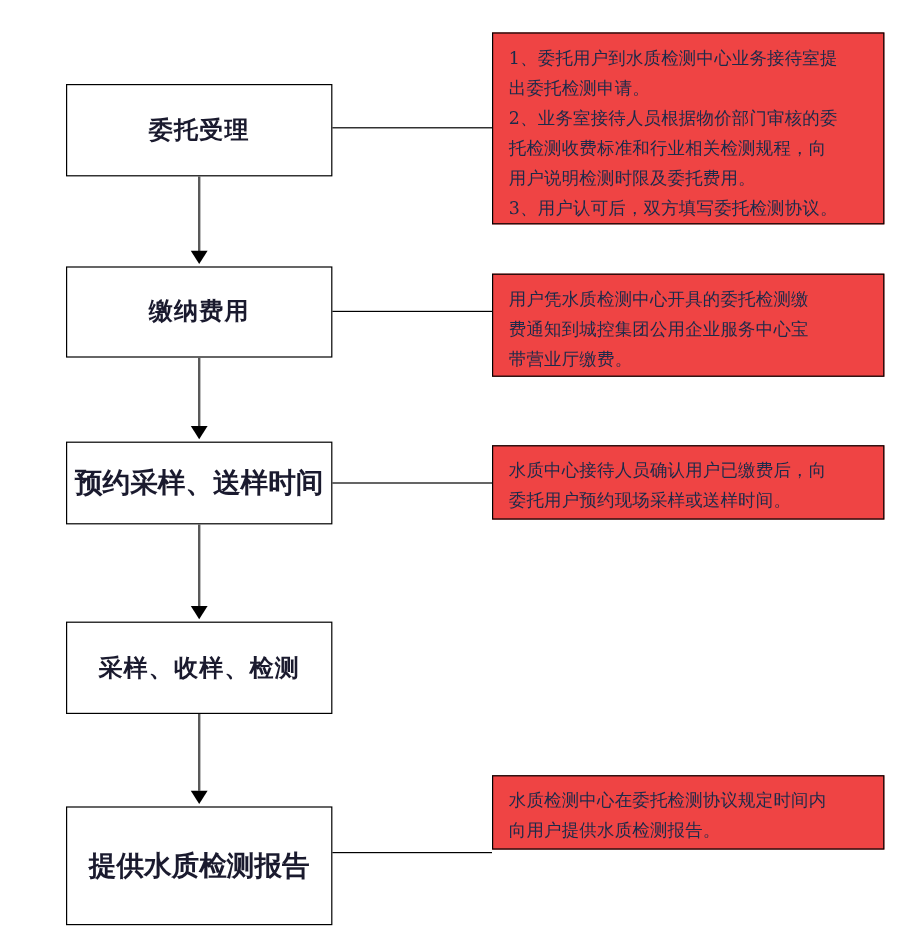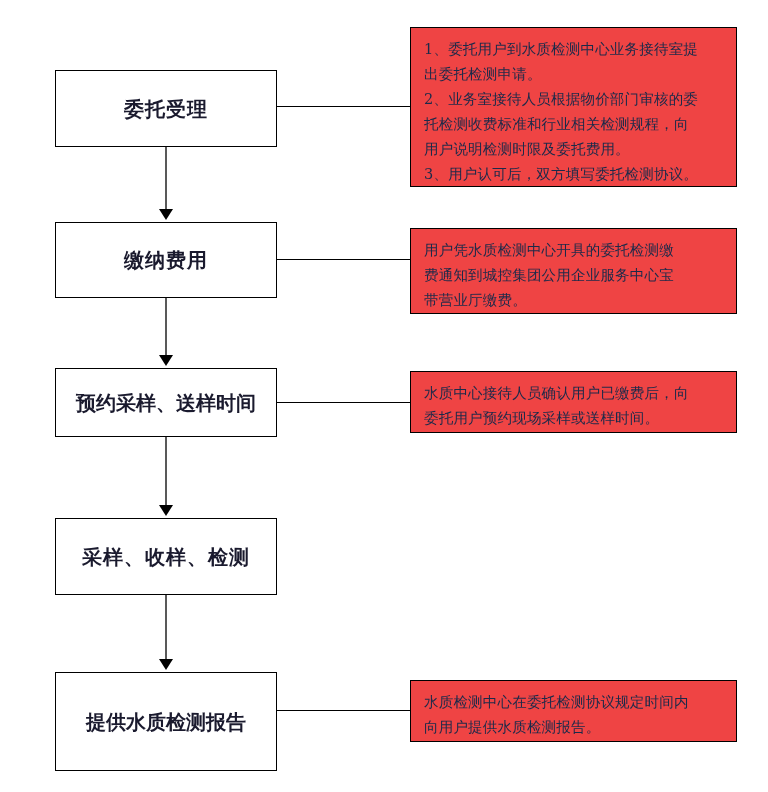--- a/index.html
+++ b/index.html
@@ -35,21 +35,21 @@
   .proc-label {
     font-family: "Liberation Sans", sans-serif;
     font-size: 20px;
     line-height: 1.2;
     color: #1a1a2e;
     letter-spacing: 1px;
     white-space: nowrap;
   }
   .proc-label.tight {
     letter-spacing: 0px;
-    font-size: 20px;
+    font-size: 23px;
   }
 
   
   .note-box {
     position: absolute;
     left: 410px;
     width: 327px;
     box-sizing: border-box;
     border: 1.3px solid #000000;
     background: #ef4444;
@@ -140,18 +140,18 @@
     <div class="note-text">用户凭水质检测中心开具的委托检测缴
 费通知到城控集团公用企业服务中心宝
 带营业厅缴费。</div>
   </div>
 
   <div class="note-box" style="top:371px; height:62px;">
     <div class="note-text">水质中心接待人员确认用户已缴费后，向
 委托用户预约现场采样或送样时间。</div>
   </div>
 
-  <div class="note-box" style="top:680px; height:62px;">
+  <div class="note-box" style="top:646px; height:62px;">
     <div class="note-text">水质检测中心在委托检测协议规定时间内
 向用户提供水质检测报告。</div>
   </div>
 
 </div>
 
 </body></html>

